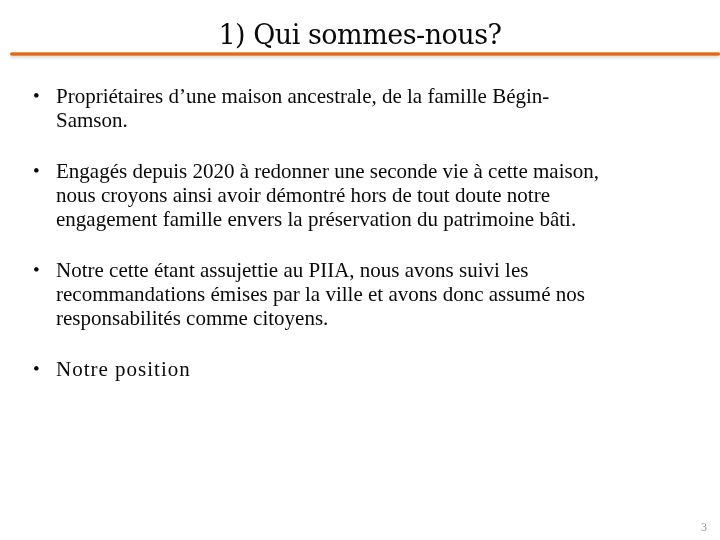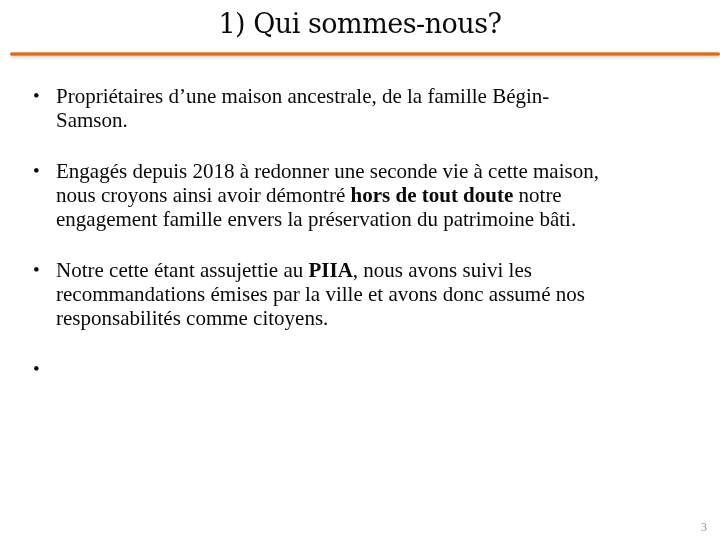--- a/index.html
+++ b/index.html
@@ -11,21 +11,21 @@
     position: relative;
     width: 720px;
     height: 540px;
     background: #ffffff;
     overflow: hidden;
     font-family: "Liberation Serif", serif;
     color: #0a0a0a;
   }
   .slide-title {
     margin: 0;
-    padding-top: 8px;
+    padding-top: 19px;
     text-align: center;
     font-family: "DejaVu Serif", "Liberation Serif", serif;
     font-size: 27px;
     font-weight: normal;
     letter-spacing: -0.5px;
     color: #0a0a0a;
   }
   .title-rule {
     position: absolute;
     left: 10px;
@@ -57,21 +57,21 @@
     margin-bottom: 0;
   }
   .bullet-marker {
     position: absolute;
     left: 1px;
     top: 0;
     font-size: 19px;
     line-height: 24px;
   }
   .seg-bold {
-    font-weight: bold;
+    font-weight: normal;
   }
   .page-number {
     position: absolute;
     right: 13px;
     bottom: 7px;
     font-size: 12px;
     line-height: 12px;
     color: #919191;
     font-family: "Liberation Serif", serif;
   }
@@ -80,20 +80,20 @@
 <body>
 
 <div class="slide">
 
   <h1 class="slide-title">1) Qui sommes-nous?</h1>
 
   <div class="title-rule"></div>
 
   <ul class="bullet-list" id="bullet-list">
       <li class="bullet-item"><span class="bullet-marker">•</span><span class="seg-regular">Propriétaires d’une maison ancestrale, de la famille Bégin-Samson.</span></li>
-      <li class="bullet-item"><span class="bullet-marker">•</span><span class="seg-regular">Engagés depuis 2018 à redonner une seconde vie à cette maison, nous croyons ainsi avoir démontré </span><span class="seg-bold">hors de tout doute</span><span class="seg-regular"> notre engagement famille envers la préservation du patrimoine bâti.</span></li>
+      <li class="bullet-item"><span class="bullet-marker">•</span><span class="seg-regular">Engagés depuis 2020 à redonner une seconde vie à cette maison, nous croyons ainsi avoir démontré </span><span class="seg-bold">hors de tout doute</span><span class="seg-regular"> notre engagement famille envers la préservation du patrimoine bâti.</span></li>
       <li class="bullet-item"><span class="bullet-marker">•</span><span class="seg-regular">Notre cette étant assujettie au </span><span class="seg-bold">PIIA</span><span class="seg-regular">, nous avons suivi les recommandations émises par la ville et avons donc assumé nos responsabilités comme citoyens.</span></li>
-      <li class="bullet-item"><span class="bullet-marker">•</span></li>
+      <li class="bullet-item"><span class="bullet-marker">•</span><span class="seg-regular">Notre position</span></li>
     </ul>
 
   <div class="page-number">3</div>
 
 </div>
 
 </body></html>

